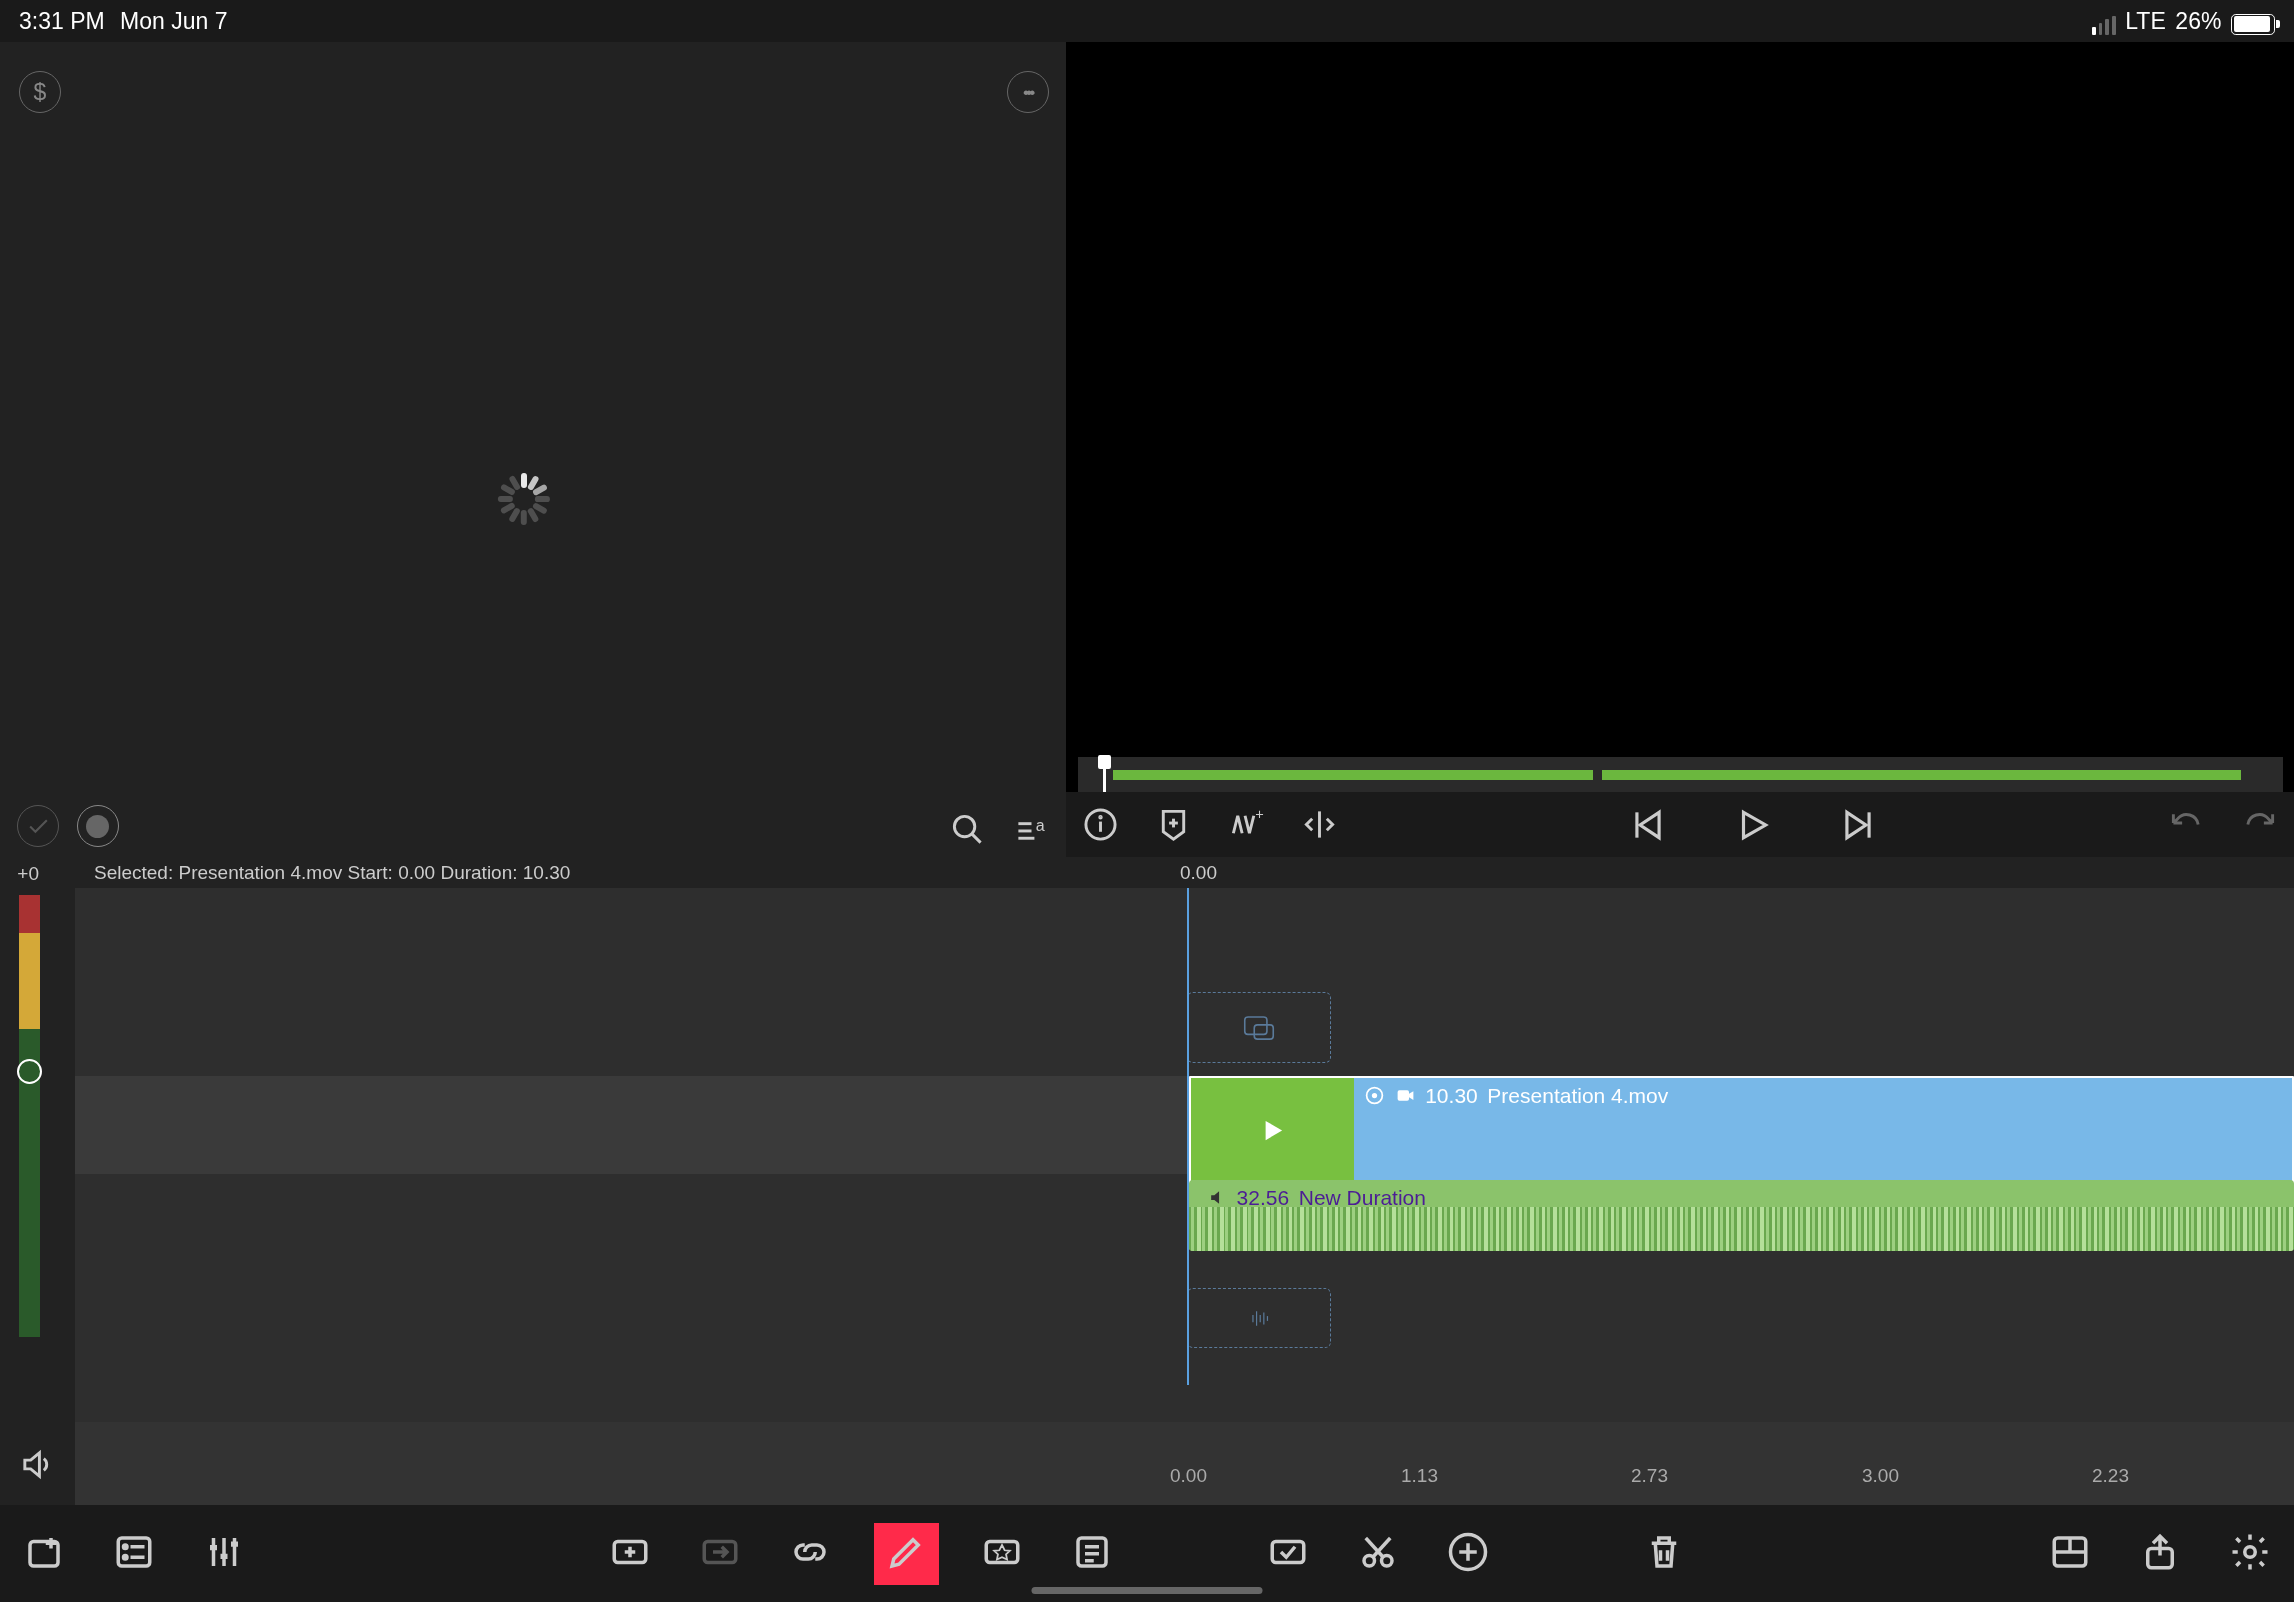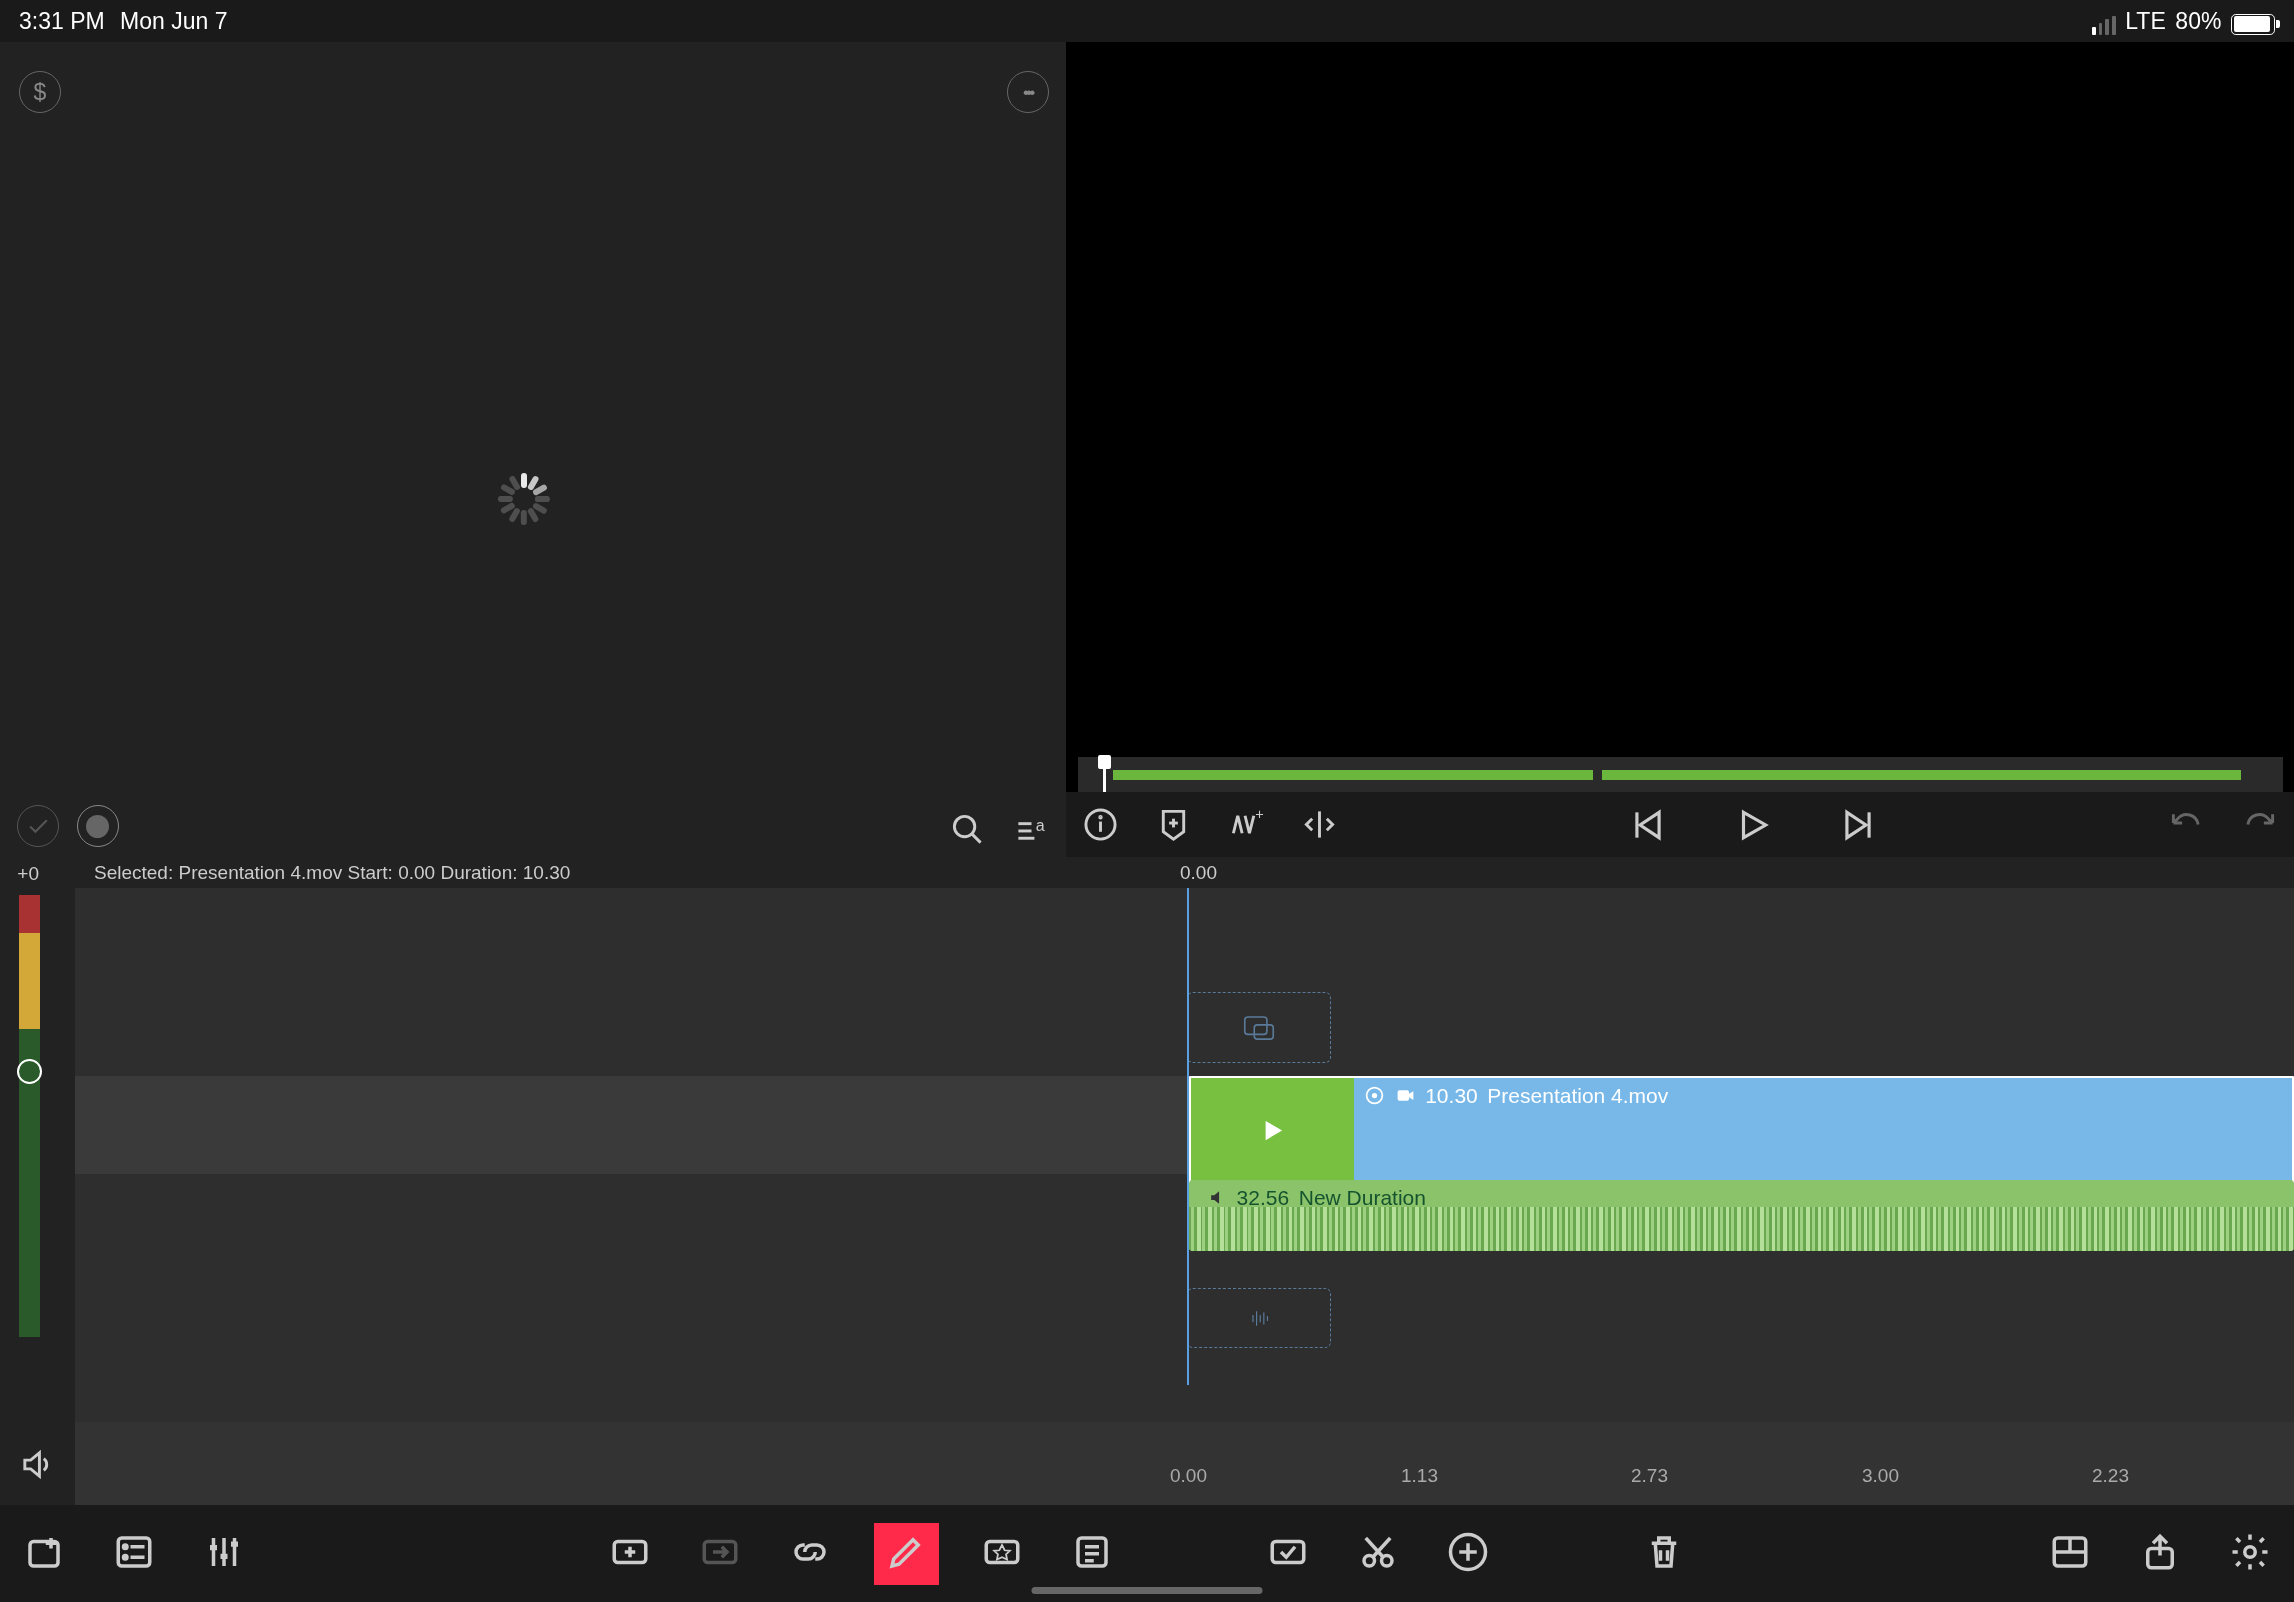--- a/index.html
+++ b/index.html
@@ -71,21 +71,21 @@
 .track-row{position:absolute;left:0;right:0}
 .track-lighter{background:#3a3a3a;height:98px;top:188px}
 .placeholder-box{position:absolute;border:1.9px dashed #5a7a9a;border-radius:5.8px;display:flex;align-items:center;justify-content:center;color:#5a7a9a}
 .ph1{top:104px;left:1112px;width:144px;height:71px}
 .ph2{top:400px;left:1112px;width:144px;height:60px}
 .video-clip{position:absolute;top:188px;left:1114px;right:0;height:108px;background:#78b8e8;border:2.9px solid #fff;border-radius:1px;overflow:hidden}
 .video-clip-thumb{width:163px;height:100%;background:#78c040;display:flex;align-items:center;justify-content:center}
 .video-clip-thumb svg{width:33px;height:33px;fill:#fff}
 .video-clip-label{position:absolute;top:5.8px;left:173px;font-size:21px;color:#fff;display:flex;gap:9.6px;align-items:center}
 .audio-clip{position:absolute;top:292px;left:1114px;right:0;height:71px;background:#8bc36b;border-radius:3.8px;overflow:hidden}
-.audio-clip-label{position:absolute;top:5.8px;left:19px;font-size:21px;color:#14532d;display:flex;gap:9.6px;align-items:center}
+.audio-clip-label{position:absolute;top:5.8px;left:19px;font-size:21px;color:#4c1d95;display:flex;gap:9.6px;align-items:center}
 .waveform{position:absolute;top:27px;left:0;right:0;height:44px;background:repeating-linear-gradient(90deg,#6aa84f 0,#6aa84f 1.9px,#9dd081 1.9px,#9dd081 4.8px,#6aa84f 4.8px,#6aa84f 7.7px,#b5e09a 7.7px,#b5e09a 11.5px)}
 .playhead-line{position:absolute;top:0;bottom:37px;left:1112px;width:1.9px;background:#5aa0e0}
 .time-ruler{position:absolute;bottom:0;left:0;right:0;height:44px;background:#333;color:#aaa;font-size:19px}
 .ruler-mark{position:absolute;top:3.8px}
 .bottom-toolbar{height:98px;background:#1a1a1a;display:flex;align-items:center;padding:0 23px;gap:48px}
 .bottom-toolbar .group{display:flex;gap:48px;align-items:center}
 .bottom-toolbar .spacer{flex:1}
 .tb-icon{color:#ccc;cursor:pointer}
 .tb-icon svg{width:42px;height:42px;stroke:#ccc;fill:none;stroke-width:2}
 .highlighted{background:#ff2a4a;padding:7.7px 11.5px;margin:-7.7px -5.8px}
@@ -100,21 +100,21 @@
     <span>Mon Jun 7</span>
   </div>
   <div class="status-right">
     <div class="signal-bars">
         <span></span>
         <span></span>
         <span></span>
         <span></span>
       </div>
     <span>LTE</span>
-    <span>80%</span>
+    <span>26%</span>
     <div class="battery">
         <div class="battery-fill"></div>
       </div>
   </div>
 </div>
 
 <div class="top-panels">
 
   <div class="left-panel">
     <div class="circle-btn dollar-btn">$</div>

